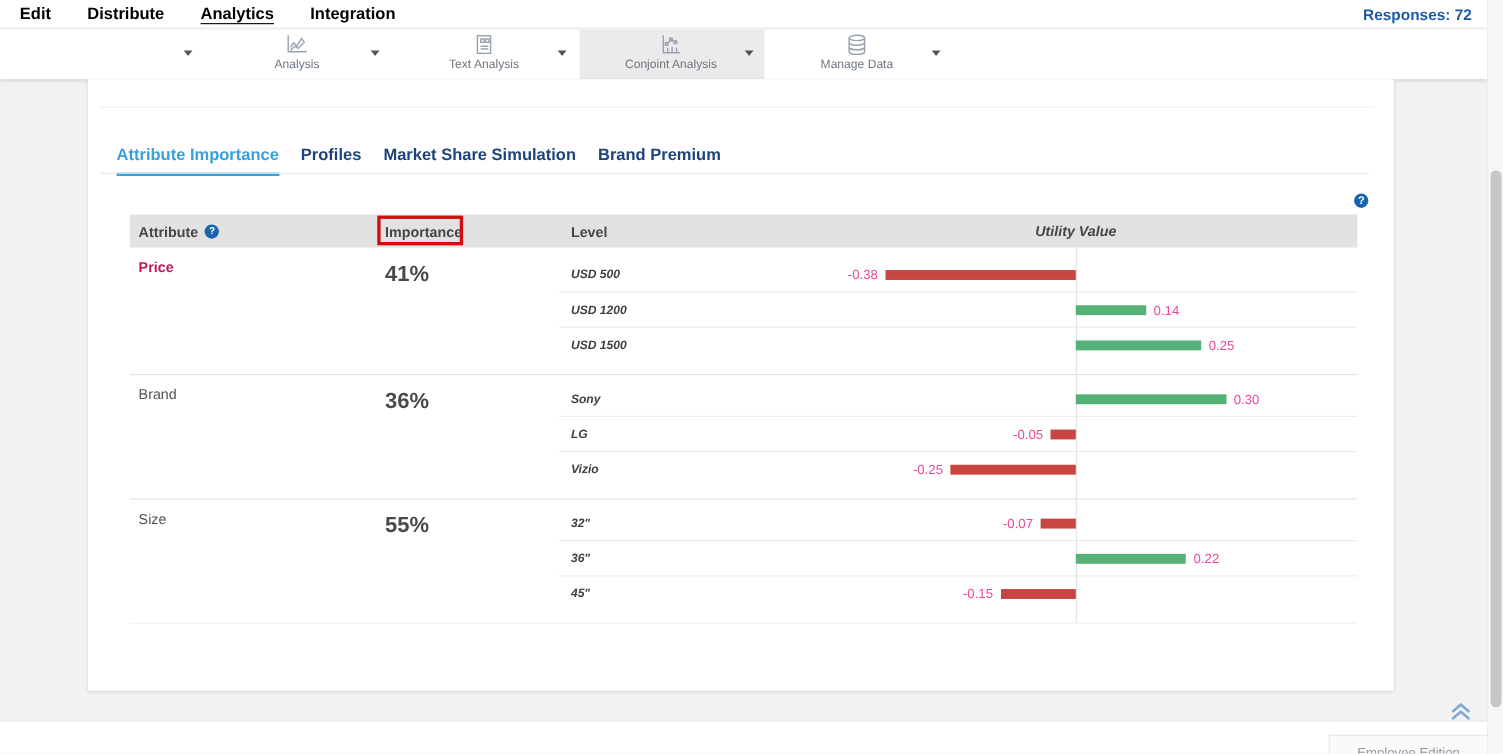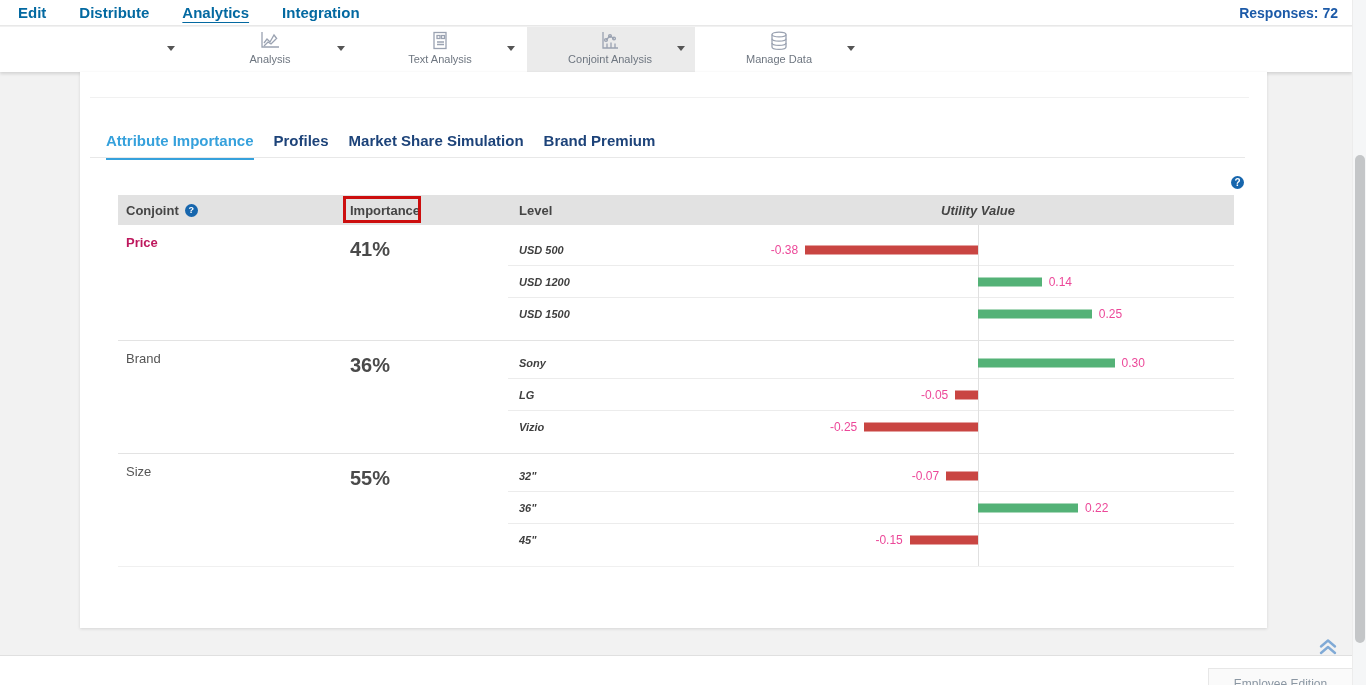--- a/index.html
+++ b/index.html
@@ -2,21 +2,21 @@
 <html><head>
 <meta charset="utf-8">
 <style>
   * { box-sizing: border-box; margin: 0; padding: 0; }
   html, body { width: 1366px; height: 685px; overflow: hidden; }
   body { font-family: "Liberation Sans", sans-serif; background: #f2f2f2; position: relative; }
 
   
   .topnav { position: absolute; left: 0; top: 0; right: 14px; height: 26px; background: #fff;
             border-bottom: 1px solid #e8e8e8; display: flex; align-items: center; padding-left: 18px; gap: 33px; }
-  .topnav .nav-item { font-size: 15px; font-weight: 700; color: #0369a1; cursor: pointer; }
+  .topnav .nav-item { font-size: 15px; font-weight: 700; color: #000000; cursor: pointer; }
   .topnav .nav-item.active { text-decoration: underline; text-underline-offset: 4px; }
   .topnav .responses { margin-left: auto; margin-right: 14px; font-size: 14px; font-weight: 700; color: #1c5aa8; }
 
   
   .toolbar { position: absolute; left: 0; top: 27px; right: 14px; height: 45px; background: #fff;
              box-shadow: 0 2px 3px rgba(0,0,0,0.13); }
   .tool { position: absolute; top: 3px; width: 140px; height: 40px; display: flex; flex-direction: column;
           align-items: center; justify-content: flex-start; cursor: pointer; }
   .tool .ticon { height: 22px; display: flex; align-items: center; }
   .tool .tlabel { font-size: 11px; color: #6e7680; margin-top: 1px; }
@@ -161,21 +161,21 @@
     <span class="tab">Brand Premium</span>
   </div>
   <div class="tabs-divider"></div>
 
   <span class="help-icon">?</span>
 
   <div class="table">
 
     <div class="thead">
       <div class="th-attr">
-        <span>Conjoint</span>
+        <span>Attribute</span>
         <span class="q-icon">?</span>
       </div>
       <div class="th-imp">
         <span>Importance</span>
         <span class="red-box"></span>
       </div>
       <div class="th-level">
         <span>Level</span>
       </div>
       <div class="th-util">

